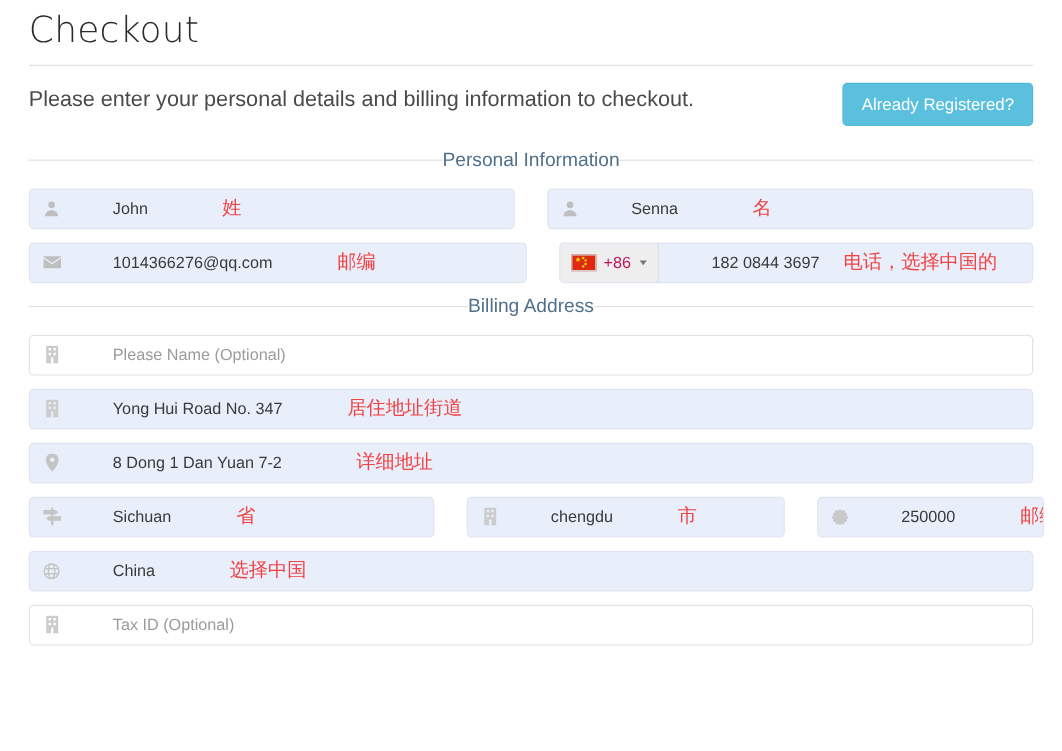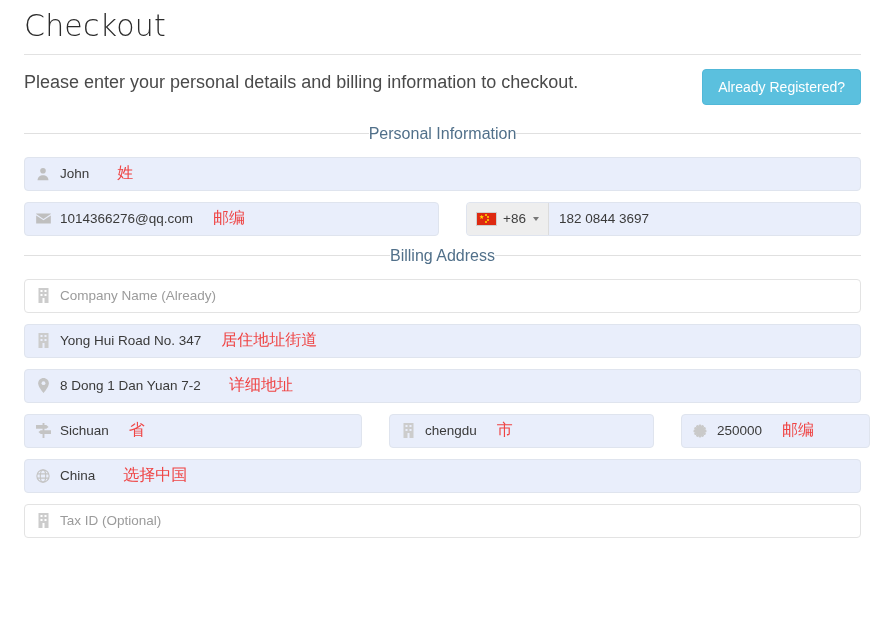--- a/index.html
+++ b/index.html
@@ -92,20 +92,21 @@
     display: flex;
     align-items: center;
     box-sizing: border-box;
     height: 34px;
     border-radius: 4px;
     border: 1px solid #dfe4ee;
     background: #e9eefb;
     padding: 0 10px;
     overflow: hidden;
     flex: 1 1 0;
+    gap: 34px;
   }
   .field.empty {
     background: #ffffff;
     border: 1px solid #e3e3e3;
   }
   .field .f-icon {
     flex: 0 0 auto;
     width: 16px;
     height: 16px;
     margin-right: 9px;
@@ -176,21 +177,21 @@
     width: 2px; height: 2px;
     background: #ffde00;
     border-radius: 50%;
   }
   .flag-cn .s1 { left: 8px;  top: 1.5px; }
   .flag-cn .s2 { left: 10px; top: 3.5px; }
   .flag-cn .s3 { left: 10px; top: 6.5px; }
   .flag-cn .s4 { left: 8px;  top: 8.5px; }
   .dial-code {
     font-size: 13.5px;
-    color: #404040;
+    color: #be185d;
   }
   .caret {
     width: 0; height: 0;
     border-left: 3.5px solid transparent;
     border-right: 3.5px solid transparent;
     border-top: 4px solid #777777;
     margin-left: 1px;
   }
   .phone-body {
     display: flex;
@@ -222,20 +223,30 @@
   <div class="row">
     <div class="field col-half">
       <span class="f-icon">
         <svg width="14" height="14" viewBox="0 0 16 16" fill="#bfbfbf">
             <circle cx="8" cy="4.2" r="3.2"></circle>
             <path d="M1.8 15c0-3.4 2.8-5.6 6.2-5.6s6.2 2.2 6.2 5.6z"></path>
           </svg>
       </span>
       <span class="f-value">John</span>
       <span class="note">姓</span>
+    </div>
+    <div class="field col-half">
+      <span class="f-icon">
+        <svg width="14" height="14" viewBox="0 0 16 16" fill="#bfbfbf">
+            <circle cx="8" cy="4.2" r="3.2"></circle>
+            <path d="M1.8 15c0-3.4 2.8-5.6 6.2-5.6s6.2 2.2 6.2 5.6z"></path>
+          </svg>
+      </span>
+      <span class="f-value">Senna</span>
+      <span class="note">名</span>
     </div>
   </div>
 
   <div class="row">
     <div class="field col-half">
       <span class="f-icon">
         <svg width="15" height="11" viewBox="0 0 16 12" fill="#bfbfbf">
             <path d="M0 1.2 8 6.6 16 1.2V0.6H0z"></path>
             <path d="M0 2.6v8.8h16V2.6L8 8z"></path>
           </svg>
@@ -251,20 +262,21 @@
           <span class="s s1"></span>
           <span class="s s2"></span>
           <span class="s s3"></span>
           <span class="s s4"></span>
         </span>
         <span class="dial-code">+86</span>
         <span class="caret"></span>
       </span>
       <span class="phone-body">
         <span class="f-value">182 0844 3697</span>
+        <span class="note tight">电话，选择中国的</span>
       </span>
     </div>
   </div>
 
   <div class="section-divider">
     <span class="line"></span>
     <span class="section-title">Billing Address</span>
     <span class="line"></span>
   </div>
 
@@ -275,21 +287,21 @@
             <rect x="1" y="0" width="10" height="15"></rect>
             <g fill="#ffffff">
               <rect x="3" y="2" width="2" height="2"></rect>
               <rect x="7" y="2" width="2" height="2"></rect>
               <rect x="3" y="6" width="2" height="2"></rect>
               <rect x="7" y="6" width="2" height="2"></rect>
               <rect x="5" y="10" width="2" height="5"></rect>
             </g>
           </svg>
       </span>
-      <span class="f-placeholder">Company Name (Already)</span>
+      <span class="f-placeholder">Please Name (Optional)</span>
     </div>
   </div>
 
   <div class="row">
     <div class="field col-full">
       <span class="f-icon">
         <svg width="13" height="15" viewBox="0 0 12 15" fill="#cccccc">
             <rect x="1" y="0" width="10" height="15"></rect>
             <g fill="#e9eefb">
               <rect x="3" y="2" width="2" height="2"></rect>

